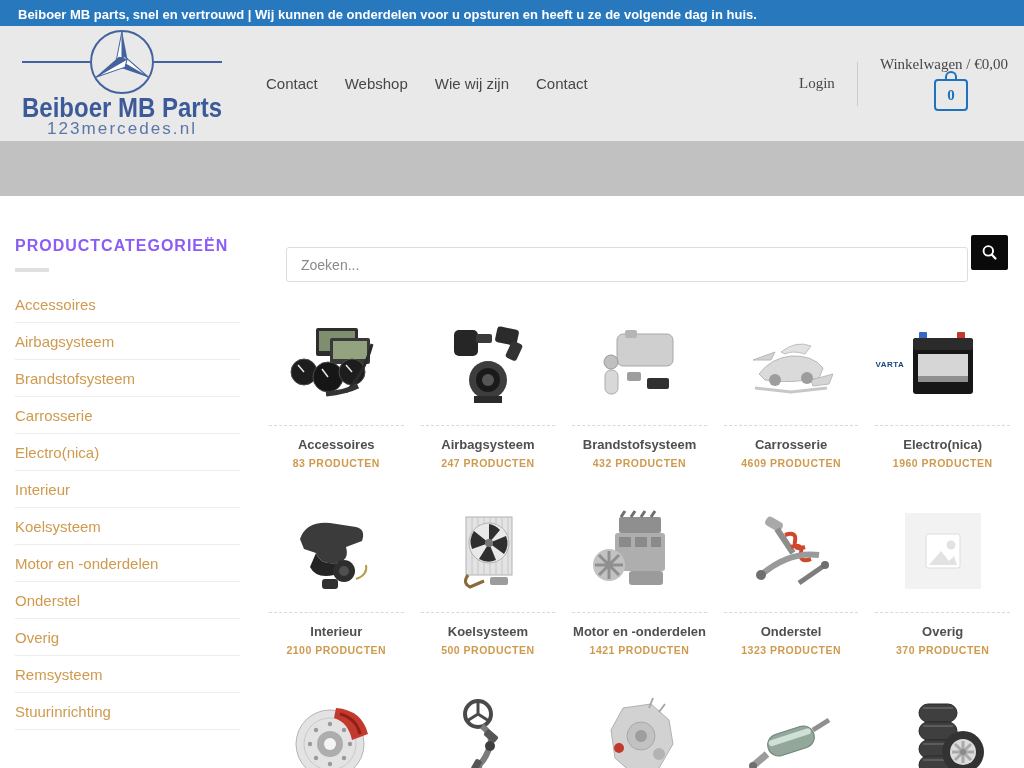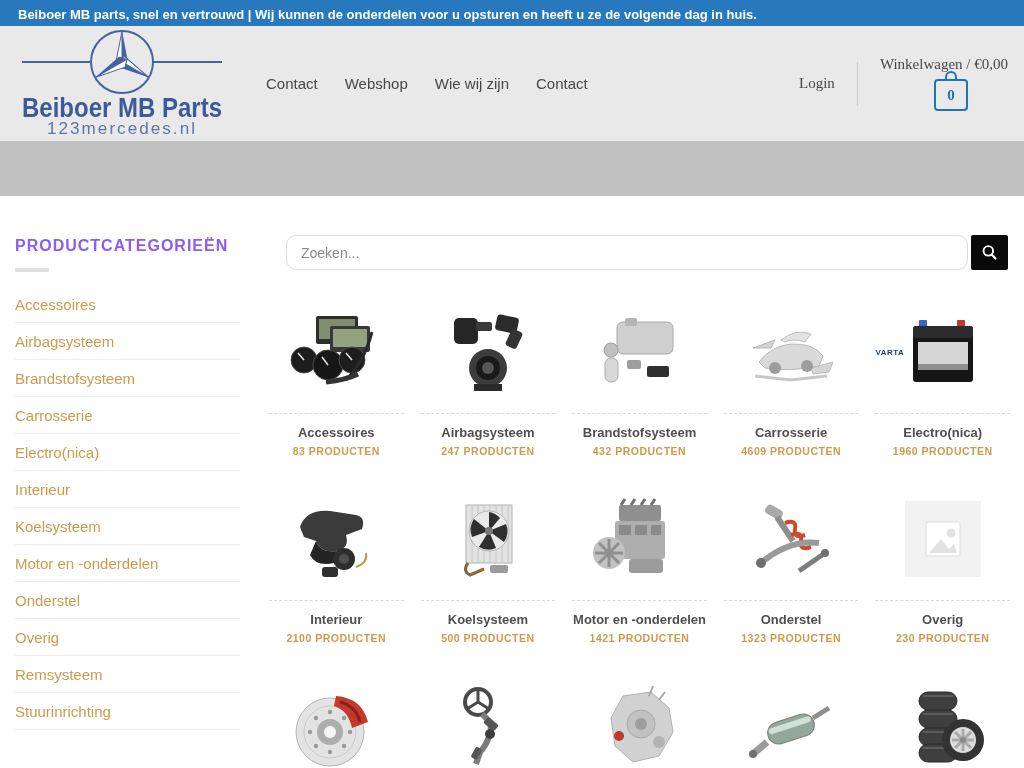--- a/index.html
+++ b/index.html
@@ -39,22 +39,22 @@
   .sidebar h2{font-size:16px;font-weight:bold;color:#8b5cf6;letter-spacing:1px;}
   .sidebar .underline{width:34px;height:4px;background:#e0e0e0;margin:13px 0 8px;}
   .cat-list{list-style:none;margin-top:14px;}
   .cat-list li{border-bottom:1px solid #ededed;}
   .cat-list a{display:block;padding:10px 0 9px;color:var(--c-accent);font-size:15px;}
 
   .main{flex:1;padding-top:39px;margin-left:46px;}
 
   
   .searchbar{display:flex;align-items:stretch;}
-  .search-input{flex:1;height:35px;border:1px solid #dddddd;border-radius:10px;
-    padding:0 14px;font-size:14px;color:#555;font-family:"Liberation Sans",sans-serif;outline:none;}
+  .search-input{flex:1;height:35px;border:1px solid #dddddd;border-radius:3px;
+    padding:0 14px;font-size:14px;color:#555;font-family:"Liberation Sans",sans-serif;outline:none;margin-top:12px;}
   .search-input::placeholder{color:#8a8a8a;}
   .search-btn{width:37px;height:35px;margin-left:3px;background:var(--c-searchbtn);
     border:0;border-radius:2px;display:flex;align-items:center;justify-content:center;cursor:pointer;}
 
   
   .grid{display:grid;grid-template-columns:repeat(5,1fr);column-gap:17px;row-gap:40px;
     margin:40px 0 0 -17px;width:calc(100% + 19px);}
   .card{display:block;text-align:center;color:inherit;}
   .card figure{height:90px;display:flex;align-items:center;justify-content:center;position:relative;}
   .card .img-text{position:absolute;top:38px;left:0;width:100%;text-align:left;
@@ -352,21 +352,21 @@
     <figure>
             <svg viewBox="0 0 100 90" width="100" height="90">
               <rect x="12" y="4" width="76" height="76" fill="#f2f2f2"></rect>
               <rect x="33" y="25" width="34" height="34" rx="2" fill="#ffffff" stroke="#dcdcdc"></rect>
               <circle cx="58" cy="36" r="4.5" fill="#e2e2e2"></circle>
               <path d="M36 56 L48 42 L56 52 L61 47 L64 56 Z" fill="#e2e2e2"></path>
             </svg>
           </figure>
     <div class="sep"></div>
     <h3>Overig</h3>
-    <div class="count">230 PRODUCTEN</div>
+    <div class="count">370 PRODUCTEN</div>
   </a>
 
   <a class="card">
     <figure>
             <svg viewBox="0 0 100 90" width="100" height="90">
               <circle cx="44" cy="48" r="34" fill="#e3e3e3" stroke="#b5b5b5"></circle>
               <circle cx="44" cy="48" r="26" fill="none" stroke="#c9c9c9"></circle>
               <g fill="#9a9a9a">
                 <circle cx="44" cy="28" r="2.2"></circle>
                 <circle cx="58" cy="34" r="2.2"></circle>

